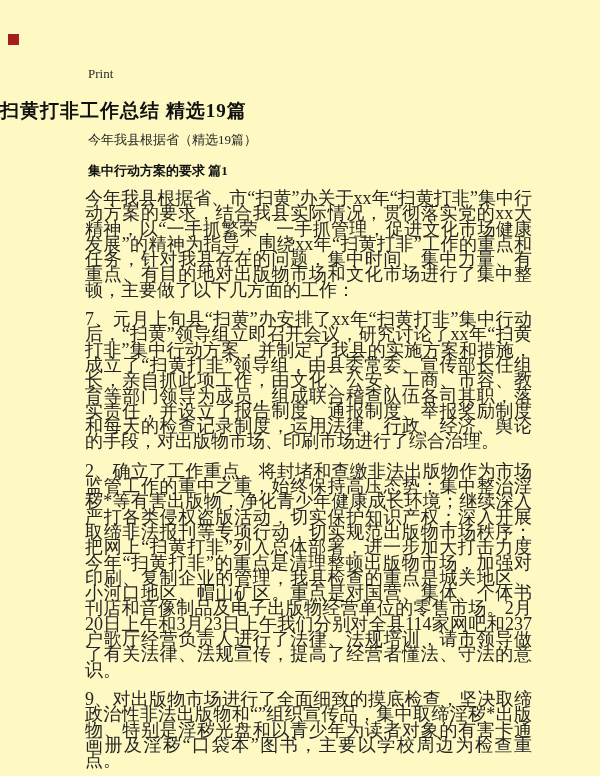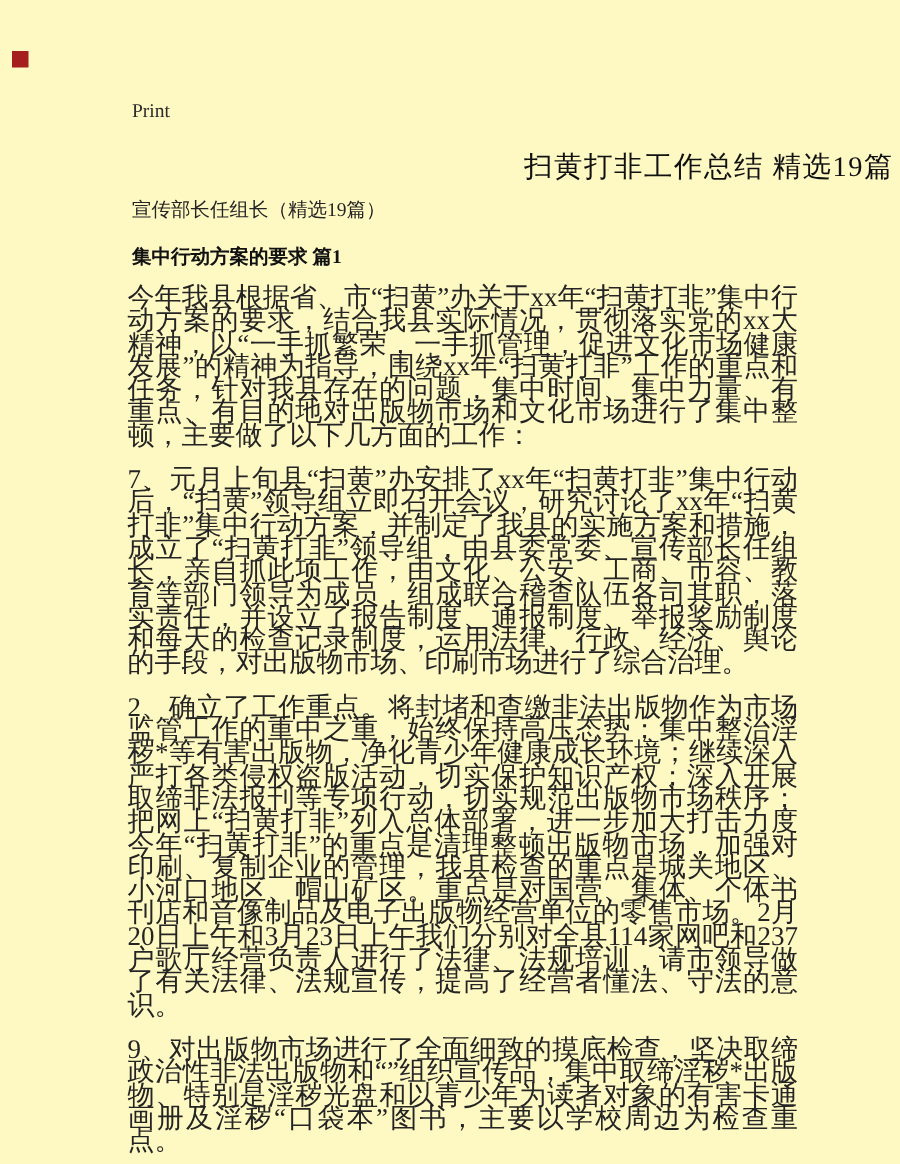--- a/index.html
+++ b/index.html
@@ -31,26 +31,26 @@
     position: absolute;
     left: 88px;
     top: 66px;
     font-size: 13px;
     color: #2b2b2b;
     cursor: pointer;
   }
   .doc-title {
     position: absolute;
     left: 0;
-    right: 4px;
+    right: 16px;
     top: 98px;
     margin: 0;
-    text-align: right;
+    text-align: left;
     font-size: 19px;
-    font-weight: normal;
+    font-weight: bold;
     letter-spacing: 1px;
     color: #111111;
   }
   .content {
     position: absolute;
     left: 85px;
     top: 131px;
     width: 447px;
   }
   .subtitle {
@@ -80,21 +80,21 @@
 <div class="page">
 
   <div class="red-marker" style="background: rgb(166, 29, 29);"></div>
 
   <div class="print-label">Print</div>
 
   <h1 class="doc-title">扫黄打非工作总结 精选19篇</h1>
 
   <div class="content">
 
-    <p class="subtitle">宣传部长任组长（精选19篇）</p>
+    <p class="subtitle">今年我县根据省（精选19篇）</p>
 
     <p class="section-heading">集中行动方案的要求 篇1</p>
 
     <p class="para">今年我县根据省、市“扫黄”办关于xx年“扫黄打非”集中行动方案的要求，结合我县实际情况，贯彻落实党的xx大精神，以“一手抓繁荣，一手抓管理，促进文化市场健康发展”的精神为指导，围绕xx年“扫黄打非”工作的重点和任务，针对我县存在的问题，集中时间、集中力量、有重点、有目的地对出版物市场和文化市场进行了集中整顿，主要做了以下几方面的工作：</p>
 
     <p class="para">7、元月上旬县“扫黄”办安排了xx年“扫黄打非”集中行动后，“扫黄”领导组立即召开会议，研究讨论了xx年“扫黄打非”集中行动方案，并制定了我县的实施方案和措施，成立了“扫黄打非”领导组，由县委常委、宣传部长任组长，亲自抓此项工作，由文化、公安、工商、市容、教育等部门领导为成员，组成联合稽查队伍各司其职，落实责任，并设立了报告制度、通报制度、举报奖励制度和每天的检查记录制度，运用法律、行政、经济、舆论的手段，对出版物市场、印刷市场进行了综合治理。</p>
 
     <p class="para">2、确立了工作重点。将封堵和查缴非法出版物作为市场监管工作的重中之重，始终保持高压态势；集中整治淫秽*等有害出版物，净化青少年健康成长环境；继续深入严打各类侵权盗版活动，切实保护知识产权；深入开展取缔非法报刊等专项行动，切实规范出版物市场秩序；把网上“扫黄打非”列入总体部署，进一步加大打击力度今年“扫黄打非”的重点是清理整顿出版物市场，加强对印刷、复制企业的管理，我县检查的重点是城关地区、小河口地区、帽山矿区。重点是对国营、集体、个体书刊店和音像制品及电子出版物经营单位的零售市场。2月20日上午和3月23日上午我们分别对全县114家网吧和237户歌厅经营负责人进行了法律、法规培训，请市领导做了有关法律、法规宣传，提高了经营者懂法、守法的意识。</p>
 
     <p class="para">9、对出版物市场进行了全面细致的摸底检查，坚决取缔政治性非法出版物和“”组织宣传品，集中取缔淫秽*出版物、特别是淫秽光盘和以青少年为读者对象的有害卡通画册及淫秽“口袋本”图书，主要以学校周边为检查重点。</p>

